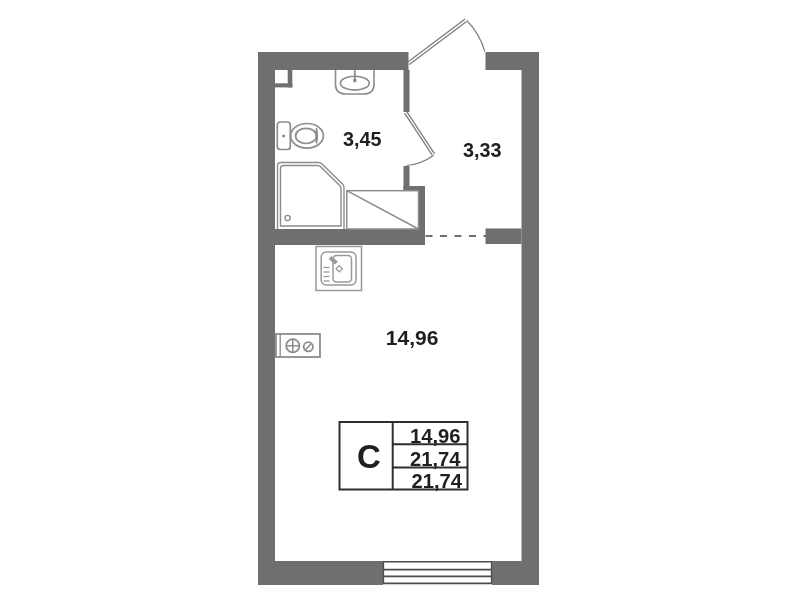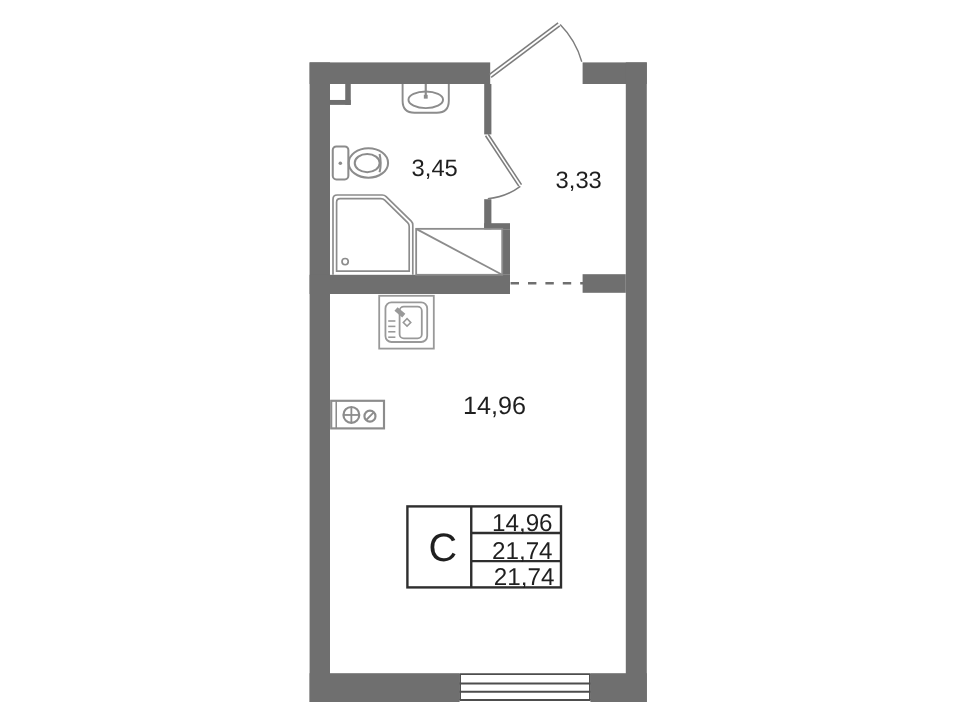--- a/index.html
+++ b/index.html
@@ -1,16 +1,16 @@
 <!DOCTYPE html>
 <html><head>
 <meta charset="utf-8">
 <style>
 html,body{margin:0;padding:0;background:#ffffff;}
-#page{position:relative;width:634px;height:600px;background:#ffffff;font-family:"Liberation Sans",sans-serif;}
+#page{position:relative;width:634px;height:600px;background:#ffffff;font-family:"Liberation Sans",sans-serif;font-weight:bold;}
 svg{position:absolute;left:0;top:0;}
 </style>
 </head>
 <body>
 <div id="page">
 <svg width="799" height="600" viewBox="0 0 799 600">
 
   <g fill="#6f6f6f" stroke="none">
 
     <rect x="258" y="52" width="17" height="533"></rect>

